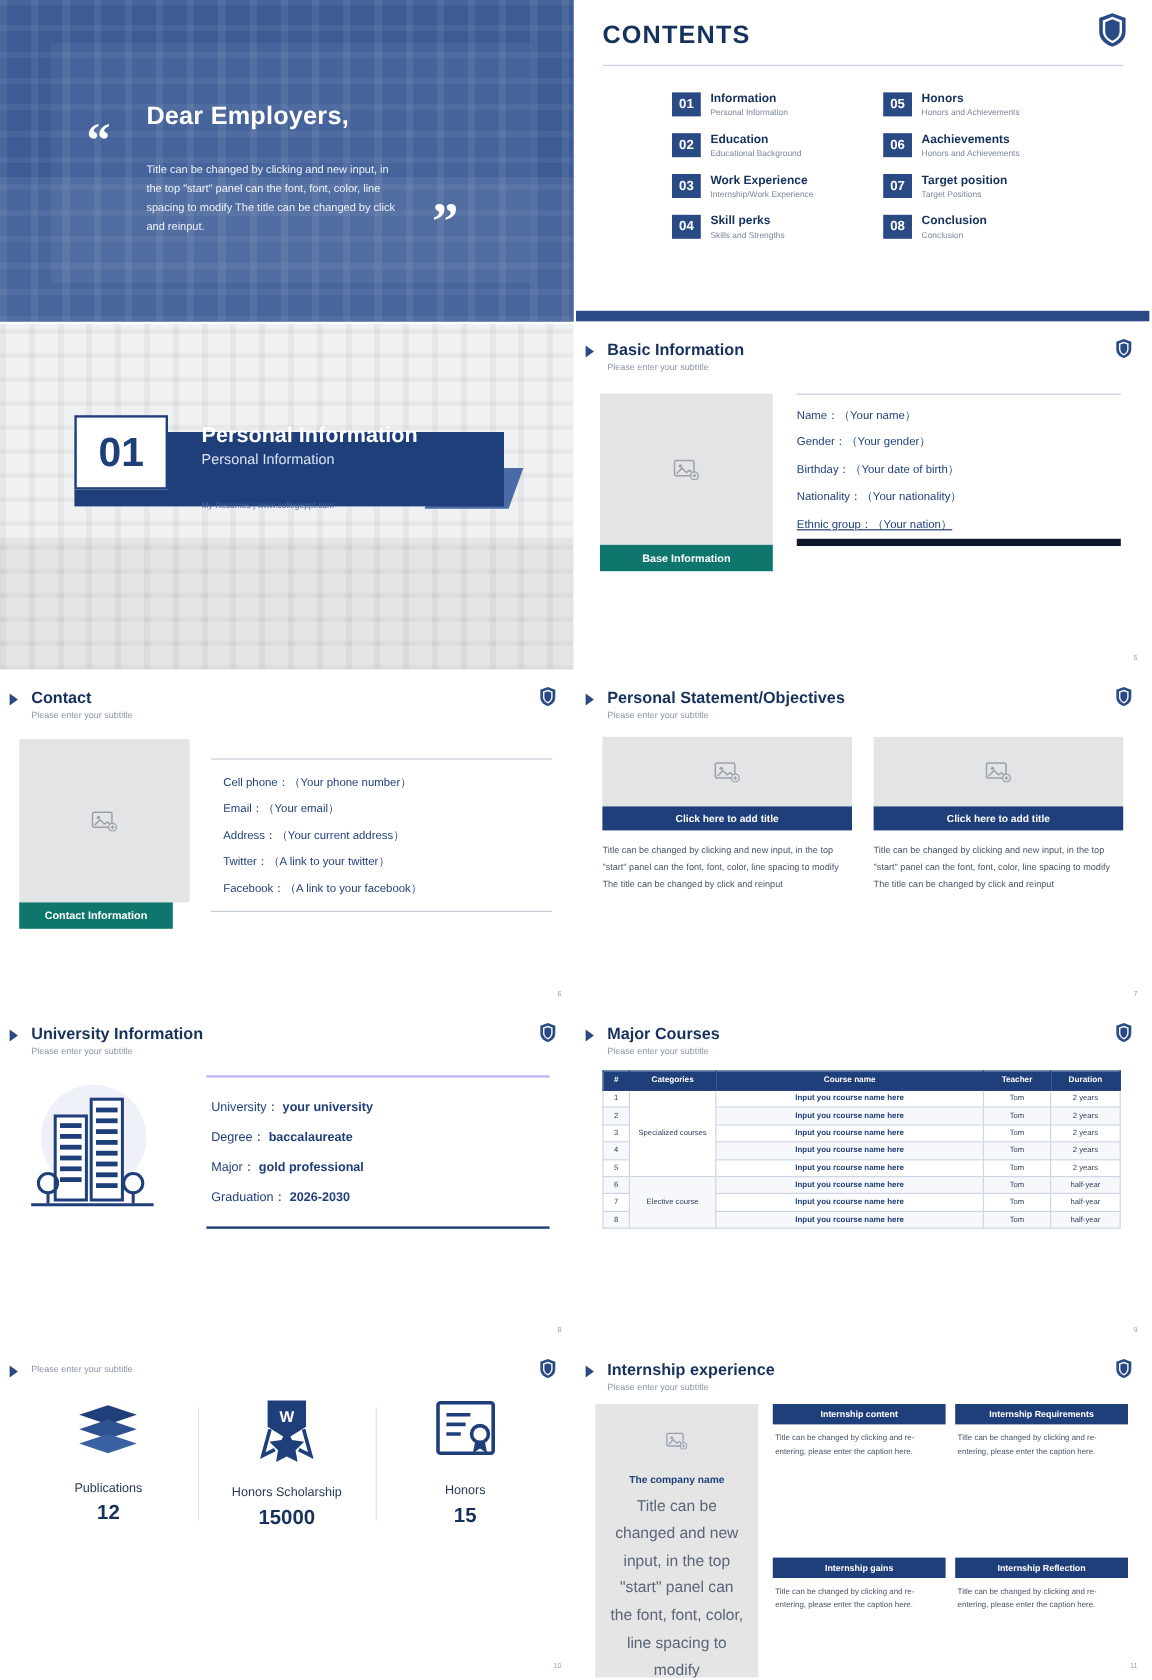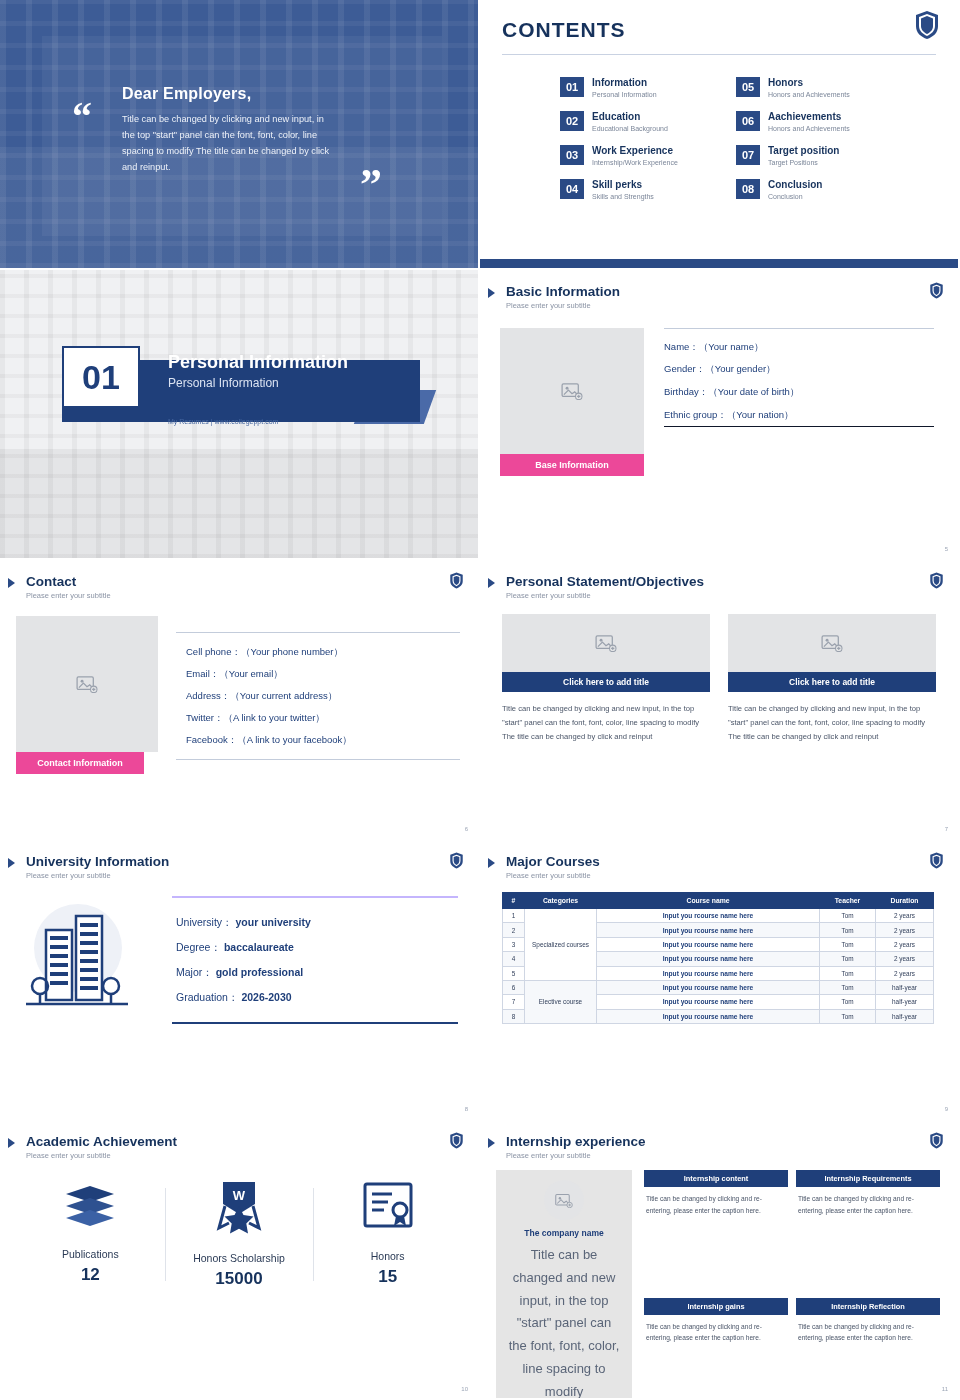--- a/index.html
+++ b/index.html
@@ -43,21 +43,21 @@
     background: rgba(255,255,255,.05);
   }
   .s1 .qbox { position: absolute; left: 60px; top: 85px; width: 360px; }
   .s1 .quotemark {
     position: absolute; color: #ffffff; font-size: 40px; line-height: .7;
     font-family: "Liberation Serif", serif; font-weight: bold;
   }
   .s1 .q-open { left: 12px; top: 18px; }
   .s1 .q-close { left: 300px; top: 85px; font-size: 44px; }
   .s1 h1 {
-    color: #ffffff; font-size: 16px; margin-left: 62px; margin-bottom: 8px;
+    color: #ffffff; font-size: 21px; margin-left: 62px; margin-bottom: 24px;
     font-weight: bold; letter-spacing: .2px;
   }
   .s1 p {
     color: #eef2f9; font-size: 9.2px; line-height: 1.75; margin-left: 62px;
     width: 210px;
   }
   
   .s2 { padding: 18px 22px 0 22px; }
   .s2 .title { font-size: 21px; font-weight: bold; letter-spacing: 1px; color: #16325c; }
   .s2 .rule { margin-top: 12px; border-top: 1px solid #c9d2e2; }
@@ -110,27 +110,27 @@
   .head .sub { font-size: 7.5px; color: #8b94a5; margin-left: 12px; margin-top: 2px; }
   .crest-pos { position: absolute; right: 14px; top: 12px; }
   
   .s4 .body { display: flex; padding: 18px 24px 0 20px; gap: 20px; }
   .imgbox {
     width: 144px; height: 126px; background: #e3e4e6; position: relative;
     display: flex; align-items: center; justify-content: center;
   }
   .imgbox .cap {
     position: absolute; left: 0; bottom: -22px; width: 144px; height: 22px;
-    background: #ec4899; color: #fff; font-size: 9px; font-weight: bold;
+    background: #0f766e; color: #fff; font-size: 9px; font-weight: bold;
     display: flex; align-items: center; justify-content: center;
   }
   .ph-icon { width: 22px; height: 18px; }
   .fieldlist { flex: 1; padding-top: 6px; border-top: 1px solid #c3ccdb; }
   .fieldlist .row { font-size: 9.5px; color: #1f3f7a; padding: 4.5px 0; line-height: 1.45; }
-  .fieldlist .last { border-bottom: 1px solid #0f172a; }
+  .fieldlist .last { border-bottom: 6px solid #0f172a; text-decoration: underline; }
   
   .s5 .body { display: flex; padding: 16px 18px 0 16px; gap: 18px; }
   .s5 .imgbox { width: 142px; height: 136px; }
   .s5 .imgbox .cap { width: 128px; }
   .clist { flex: 1; border-top: 1px solid #c3ccdb; border-bottom: 1px solid #c3ccdb; padding: 8px 0 8px 10px; margin-top: 16px; }
   .clist .row { font-size: 9.5px; color: #1f3f7a; padding: 4.5px 0; }
   
   .s6 .body { display: flex; gap: 18px; padding: 14px 22px 0 22px; }
   .col { flex: 1; }
   .col .pic { height: 58px; background: #e3e4e6; display: flex; align-items: center; justify-content: center; }
@@ -281,20 +281,21 @@
           <path d="M3 14 L8 9 L12 13 L15 11 L19 15" fill="none" stroke="#9aa1ad" stroke-width="1.4"></path>
           <circle cx="19.5" cy="16" r="3.6" fill="#e3e4e6" stroke="#9aa1ad" stroke-width="1.2"></circle>
           <path d="M19.5 14.2 v3.6 M17.7 16 h3.6" stroke="#9aa1ad" stroke-width="1.2"></path>
         </svg>
         <div class="cap">Base Information</div>
       </div>
       <div class="fieldlist">
         <div class="row">Name：（Your name）</div>
         <div class="row">Gender：（Your gender）</div>
         <div class="row">Birthday：（Your date of birth）</div>
+        <div class="row">Nationality：（Your nationality）</div>
         <div class="row last">Ethnic group：（Your nation）</div>
       </div>
     </div>
     <div class="pagenum">5</div>
   </section>
 
   <section class="slide s5">
     <div class="head">
       <div class="tri"></div>
       <h2>Contact</h2>
@@ -492,21 +493,20 @@
           <td>half-year</td>
         </tr>
       </tbody>
     </table>
     <div class="pagenum">9</div>
   </section>
 
   <section class="slide s9">
     <div class="head">
       <div class="tri"></div>
-      <h2>Academic Achievement</h2>
       <div class="sub">Please enter your subtitle</div>
       <svg class="crest crest-sm crest-pos" viewBox="0 0 26 30">
         <path d="M13 1 L24 5 V16 C24 23 19 27 13 29 C7 27 2 23 2 16 V5 Z" fill="#2a4a85"></path>
         <path d="M13 5 L20 7.5 V16 C20 20.5 16.5 23.5 13 25 C9.5 23.5 6 20.5 6 16 V7.5 Z" fill="#ffffff"></path>
         <path d="M13 7 L18 9 V16 C18 19.5 15.5 21.5 13 23 C10.5 21.5 8 19.5 8 16 V9 Z" fill="#2a4a85"></path>
       </svg>
     </div>
     <div class="stats">
       <div class="stat">
         <svg width="60" height="50" viewBox="0 0 60 50">

